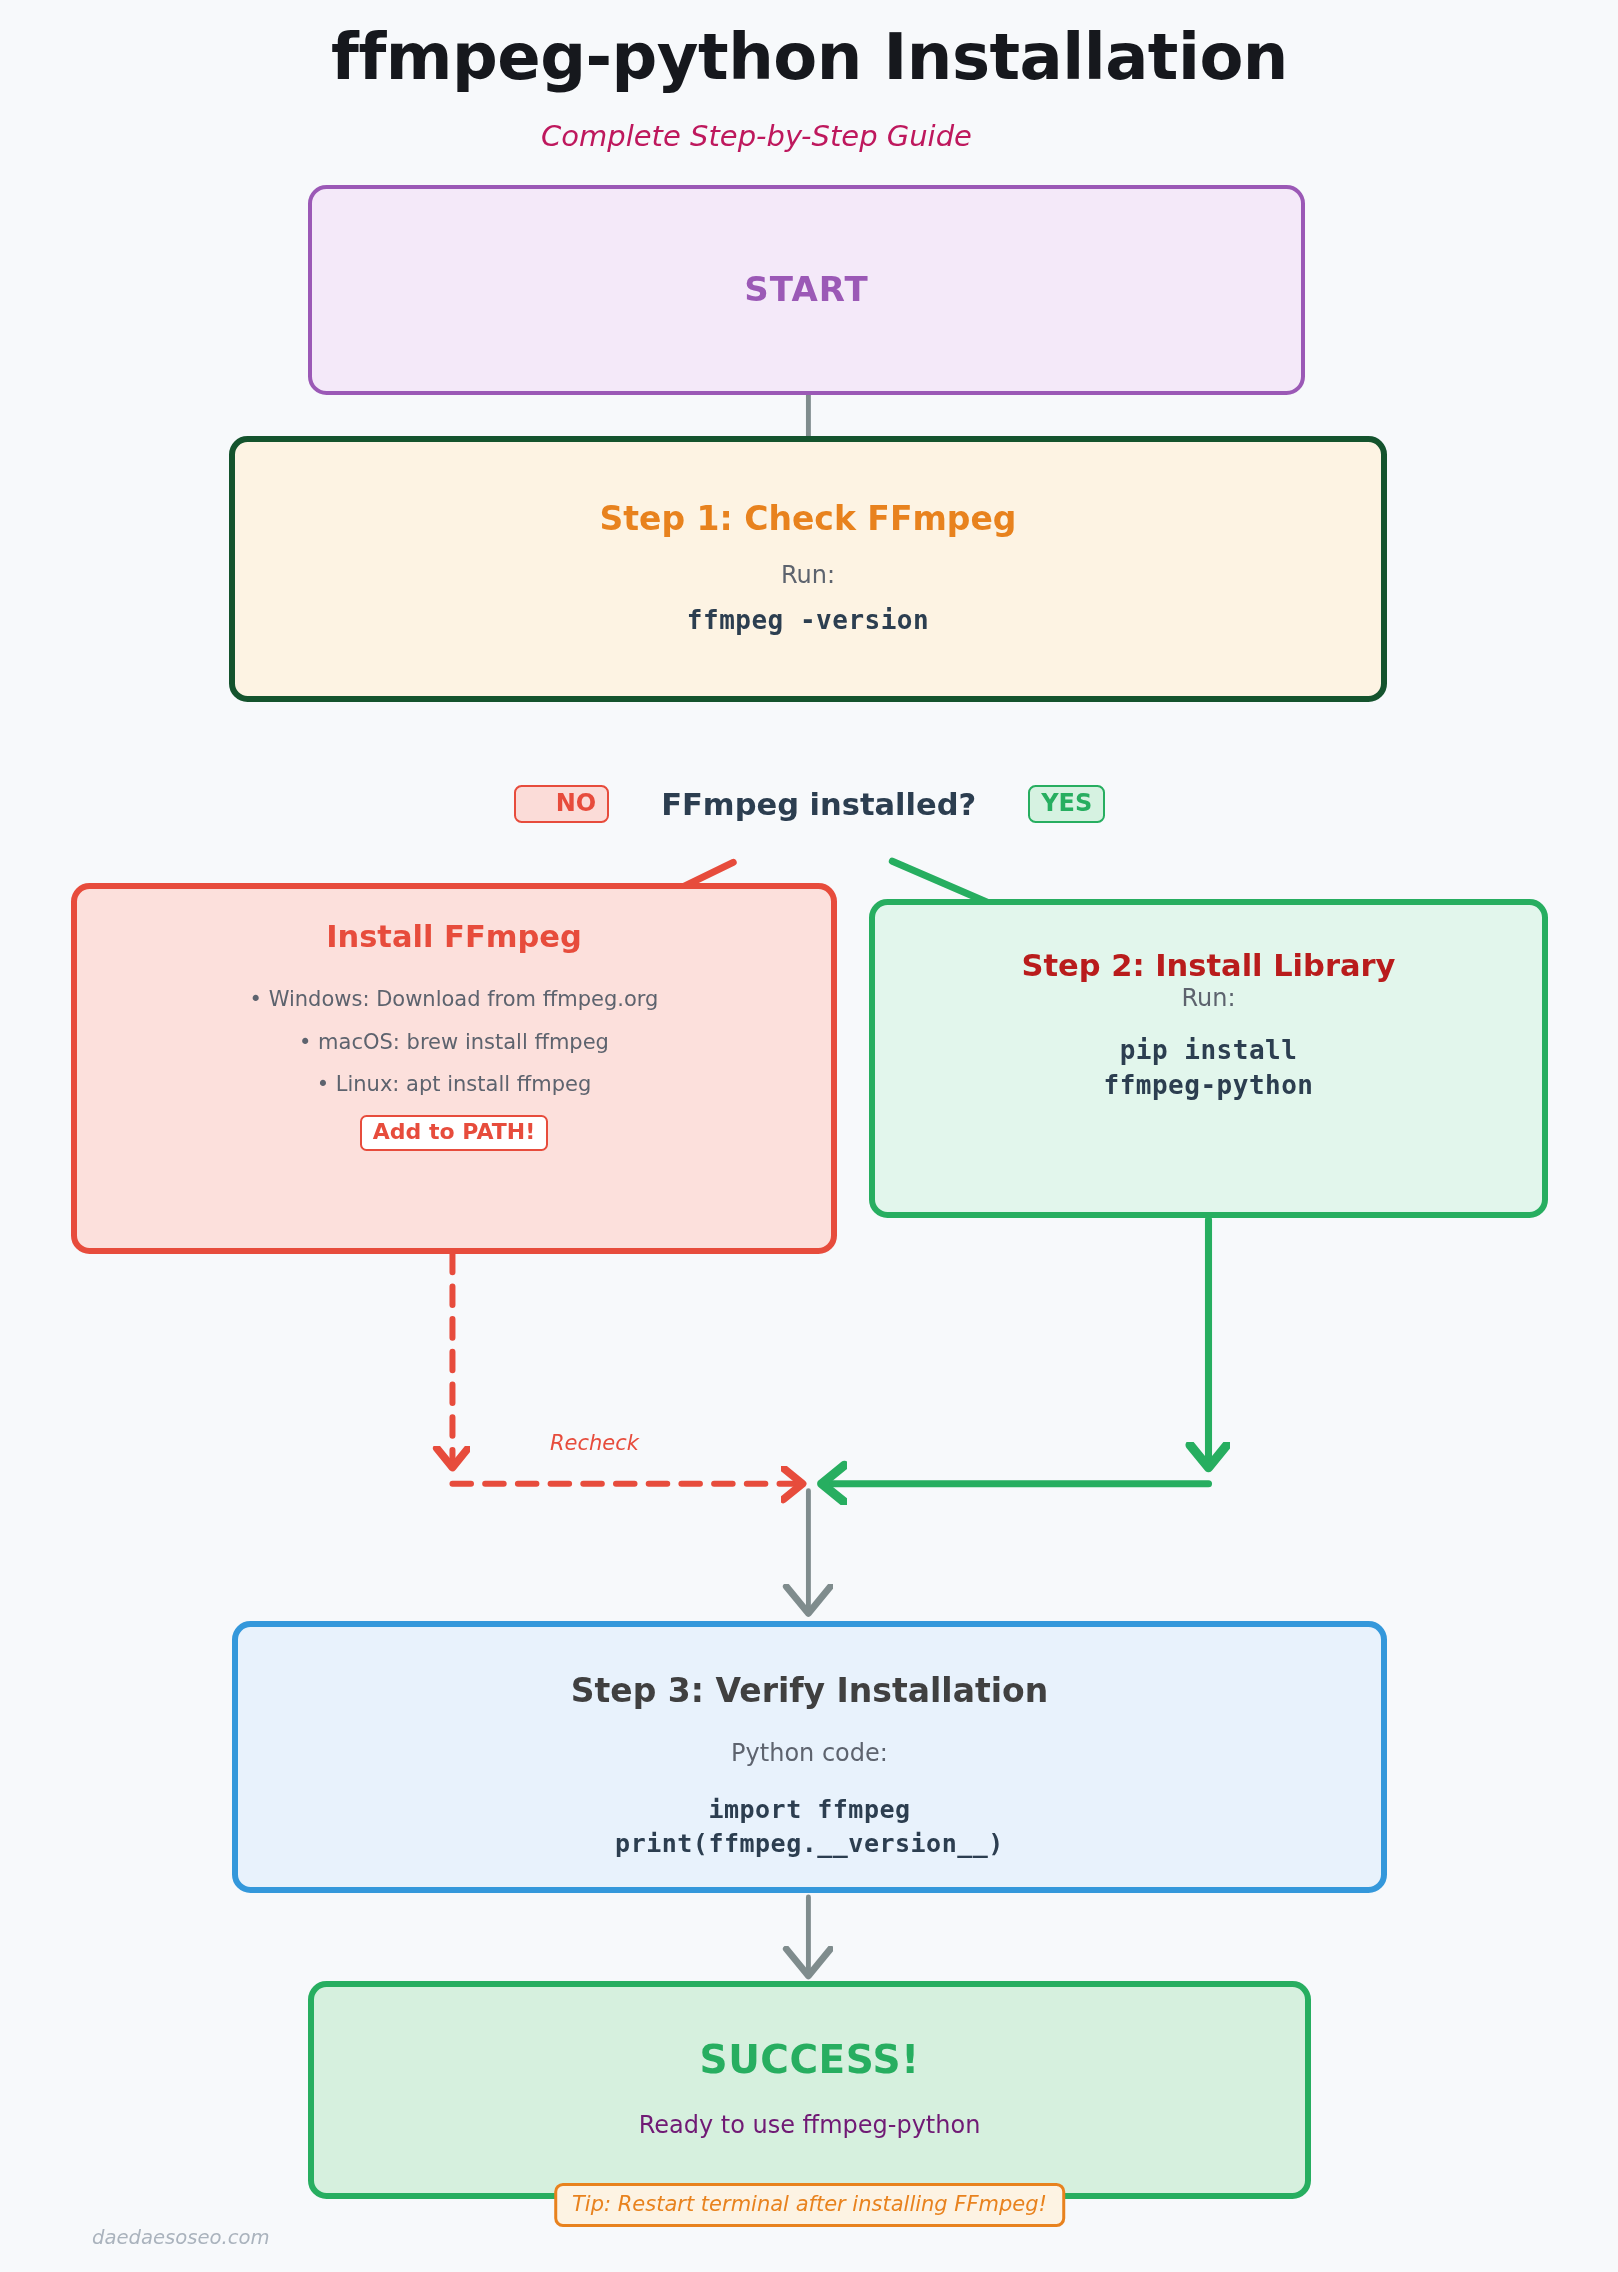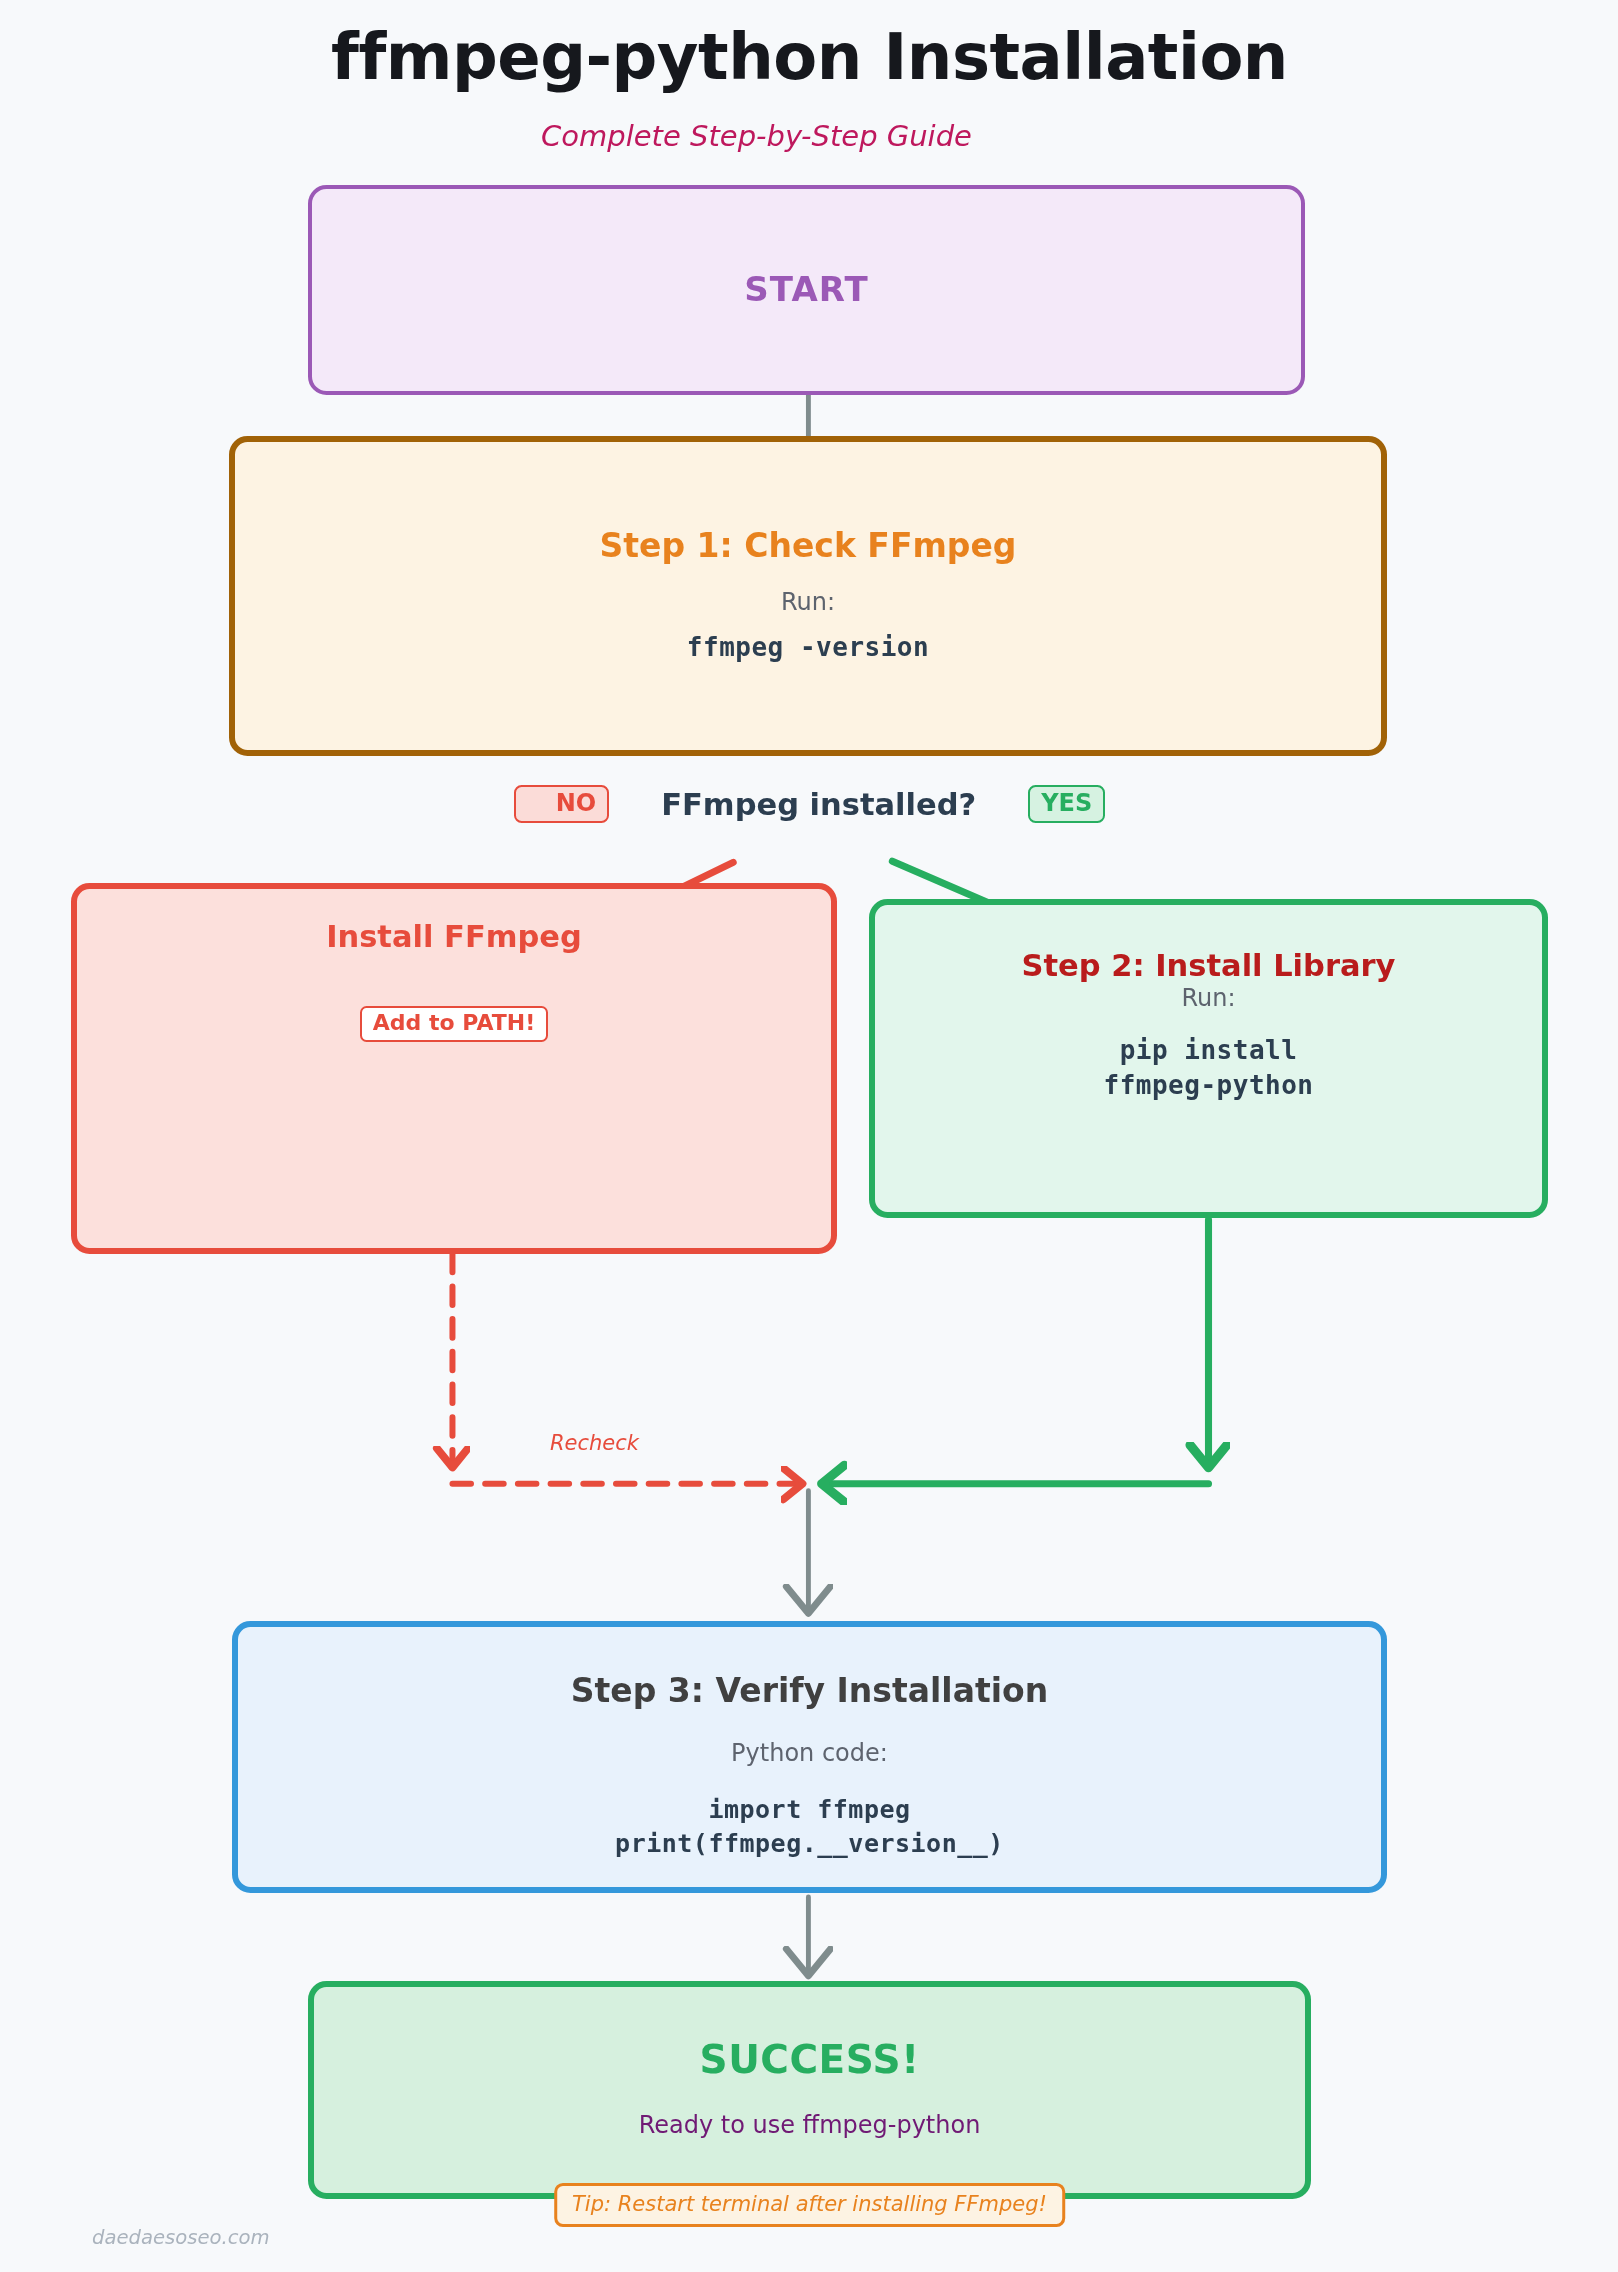--- a/index.html
+++ b/index.html
@@ -91,22 +91,22 @@
   }
   #node-start .node-title {
     font-size: 34px;
     color: #9b59b6;
     letter-spacing: 1.1px;
   }
 
   
   #node-step1 {
     left: 229px; top: 436px;
-    width: 1158px; height: 320px;
-    border: 6px solid #a16207;
+    width: 1158px; height: 266px;
+    border: 6px solid #14532d;
     background: #fdf3e3;
   }
   #node-step1 .node-title {
     font-size: 33px;
     color: #e8821e;
     margin-bottom: 22px;
   }
   #node-step1 .node-sub { font-size: 24px; margin-bottom: 12px; }
   #node-step1 .node-code { font-size: 26px; }
 
@@ -327,20 +327,25 @@
   </div>
 
   <div class="decision-row">
     <span class="badge badge-no">NO</span>
     <span class="decision-label">FFmpeg installed?</span>
     <span class="badge badge-yes">YES</span>
   </div>
 
   <div class="node" id="node-install">
     <div class="node-title">Install FFmpeg</div>
+    <div class="bullets">
+      <div class="bullet">• Windows: Download from ffmpeg.org</div>
+      <div class="bullet">• macOS: brew install ffmpeg</div>
+      <div class="bullet">• Linux: apt install ffmpeg</div>
+    </div>
     <div class="path-badge">Add to PATH!</div>
   </div>
 
   <div class="node" id="node-step2">
     <div class="node-title">Step 2: Install Library</div>
     <div class="node-sub">Run:</div>
     <div class="node-code">pip install</div>
     <div class="node-code">ffmpeg-python</div>
   </div>
 

